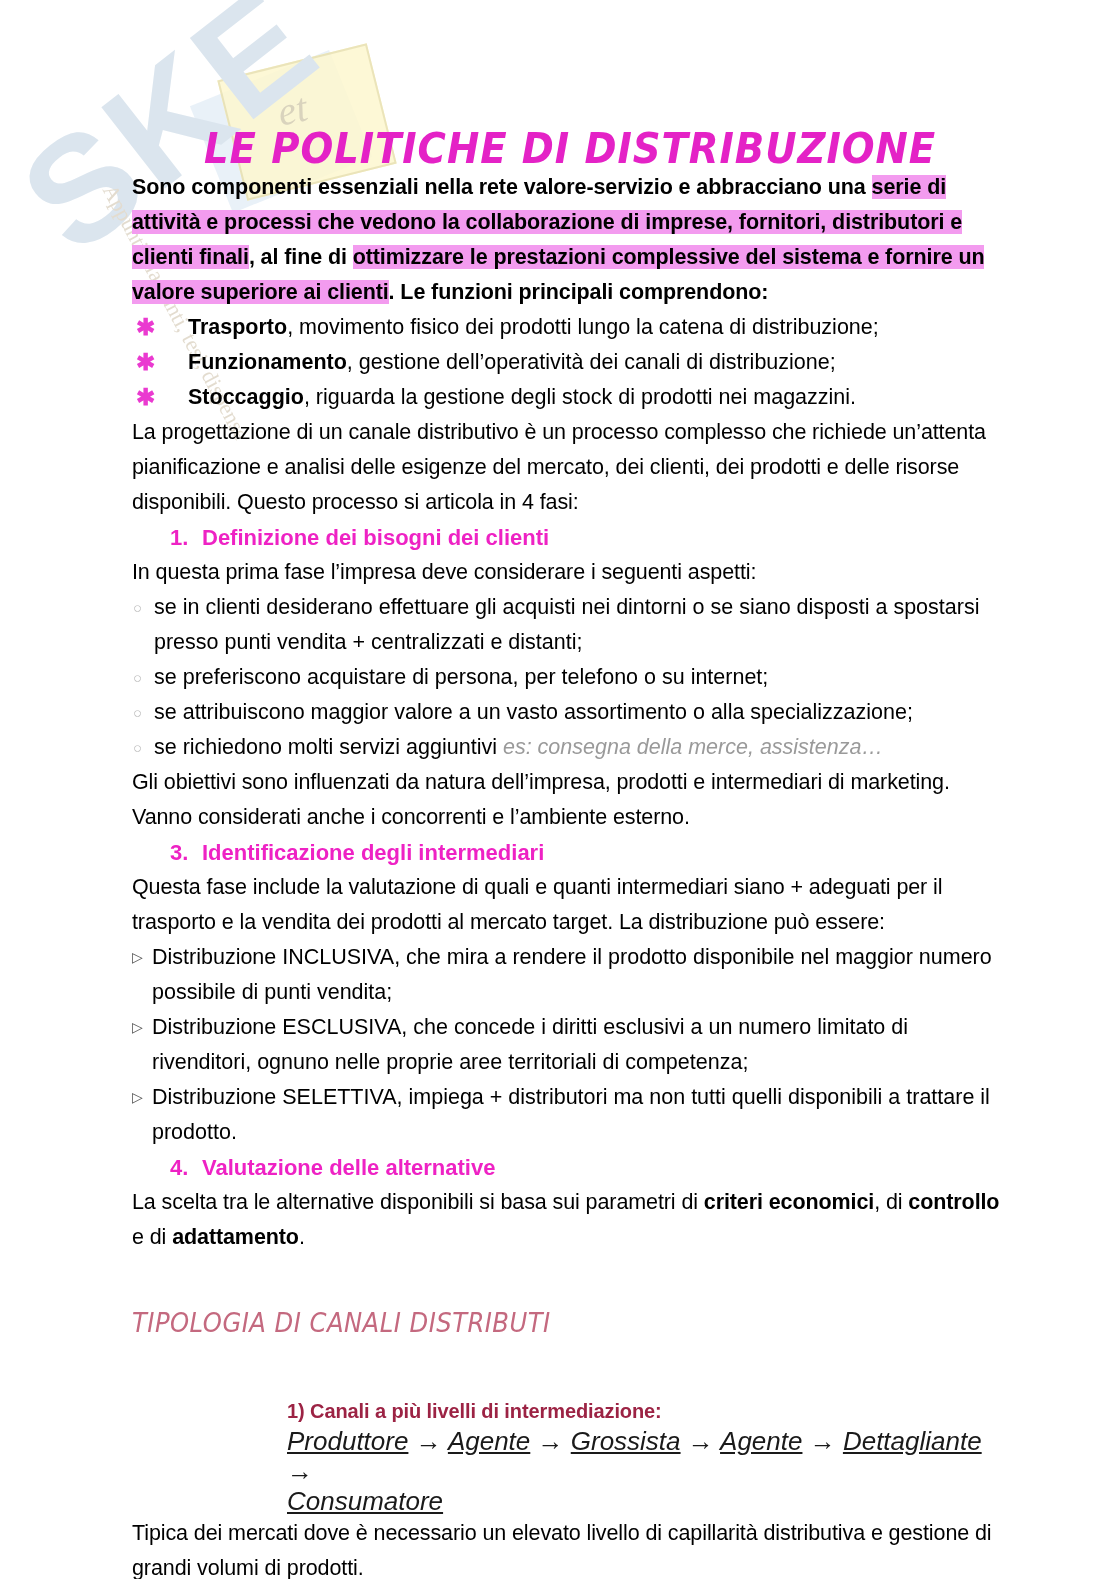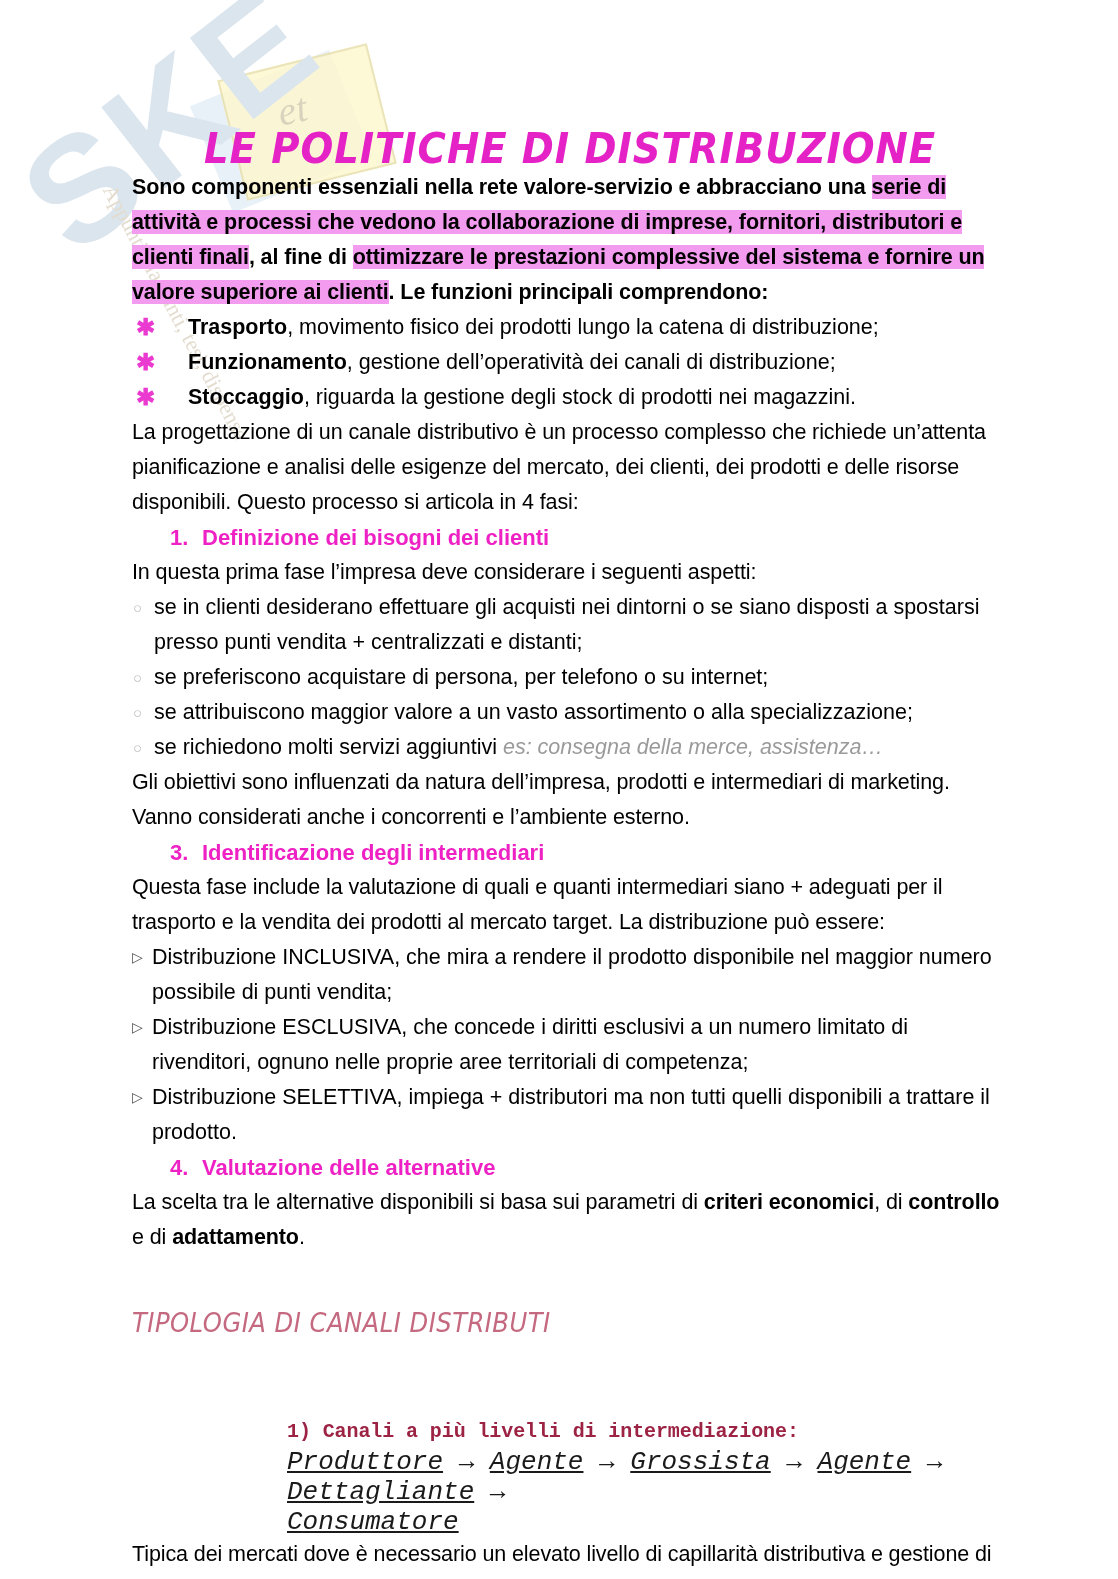--- a/index.html
+++ b/index.html
@@ -209,23 +209,22 @@
     font-style: italic;
     font-size: 27px;
     letter-spacing: .5px;
     color: #c4697f;
     transform: scaleX(.9);
     transform-origin: left center;
     white-space: nowrap;
   }
 
   .channel-block {
-    margin-top: 79px;
+    margin-top: 58px;
     margin-left: 155px;
-    font-family: Liberation Mono, monospace;
   }
   .channel-head {
     font-size: 20px;
     line-height: 30px;
     font-weight: bold;
     color: #9c2344;
     letter-spacing: -.1px;
   }
   .channel-chain {
     font-size: 26px;

